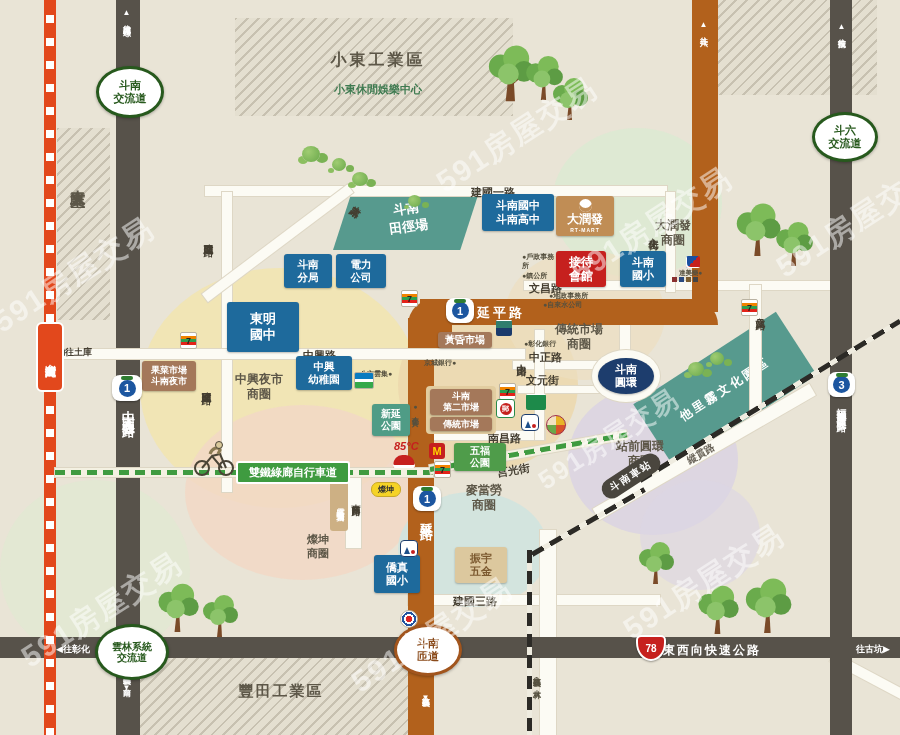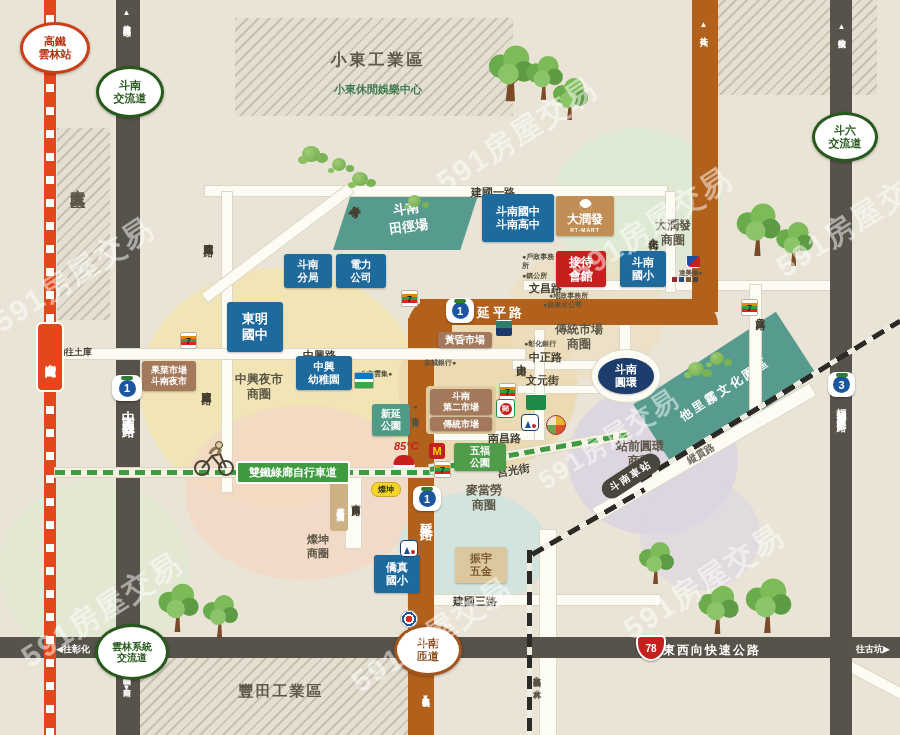--- a/index.html
+++ b/index.html
@@ -177,24 +177,20 @@
   <div class="rl vt wt" style="left:120px;top:668px;font-size:8px"><span>往嘉義·台南▼</span></div>
   <div class="rl vt wt" style="left:835px;top:682px;font-size:8px"><span></span></div>
   <div class="rl vt" style="left:530px;top:670px;font-size:8px;color:#55503f"><span>往嘉義·大林</span></div>
   <div class="rl wt" style="left:477px;top:304px;font-size:13px;letter-spacing:3px;z-index:5"><span>延平路</span></div>
   <div class="rl vt wt" style="left:417px;top:512px;font-size:13px;letter-spacing:3px"><span>延平路</span></div>
 
   <div class="a" style="left:36px;top:322px;width:24px;height:66px;background:#e2481c;border:2px solid #fff;border-radius:6px;z-index:6;display:flex;align-items:center;justify-content:center">
     <span class="vt wt" style="font-size:11px;font-weight:bold">台灣高鐵</span>
   </div>
 
-  <div class="oval" style="left:20px;top:22px;width:64px;height:46px;border:3px solid #cc3e16;color:#b33211;font-size:11px">
-    <span>高鐵</span>
-      <span>雲林站</span>
-  </div>
   <div class="oval" style="left:96px;top:66px;width:62px;height:46px;border:3px solid #27591d;color:#27591d;font-size:11px">
     <span>斗南</span>
       <span>交流道</span>
   </div>
   <div class="oval" style="left:812px;top:112px;width:60px;height:44px;border:3px solid #27591d;color:#27591d;font-size:11px">
     <span>斗六</span>
       <span>交流道</span>
   </div>
   <div class="oval" style="left:95px;top:624px;width:68px;height:50px;border:3px solid #27591d;color:#27591d;font-size:10px">
     <span>雲林系統</span>
@@ -214,21 +210,21 @@
   <div class="sh" style="left:413px;top:486px;width:28px;height:25px">
       <span class="shn">1</span>
     </div>
   <div class="sh" style="left:828px;top:372px;width:27px;height:25px">
       <span class="shn">3</span>
     </div>
   <div class="sh78" style="left:636px;top:635px;width:26px;height:22px">
       <span>78</span>
     </div>
 
-  <div class="box blue" style="left:482px;top:194px;width:72px;height:48px;font-size:11px">
+  <div class="box blue" style="left:482px;top:194px;width:72px;height:37px;font-size:11px">
     <span>斗南國中</span>
       <span>斗南高中</span>
   </div>
   <div class="box" style="left:556px;top:196px;width:58px;height:40px;background:#c08d55;font-size:12px">
     <span style="width:13px;height:13px;border-radius:50%;background:#fff;box-shadow:inset 0 -4px 0 #c08d55"></span>
     <span>大潤發</span>
     <span style="font-size:5px;letter-spacing:1px">RT-MART</span>
   </div>
   <div class="box red" style="left:556px;top:251px;width:50px;height:36px;font-size:12px">
     <span>接待</span>
@@ -239,21 +235,21 @@
       <span>國小</span>
   </div>
   <div class="box blue" style="left:284px;top:254px;width:48px;height:34px;font-size:10.5px">
     <span>斗南</span>
       <span>分局</span>
   </div>
   <div class="box blue" style="left:336px;top:254px;width:50px;height:34px;font-size:10.5px">
     <span>電力</span>
       <span>公司</span>
   </div>
-  <div class="box blue" style="left:227px;top:302px;width:56px;height:50px;font-size:13px">
+  <div class="box blue" style="left:227px;top:302px;width:72px;height:50px;font-size:13px">
     <span>東明</span>
       <span>國中</span>
   </div>
   <div class="box blue" style="left:296px;top:356px;width:56px;height:34px;font-size:10.5px">
     <span>中興</span>
       <span>幼稚園</span>
   </div>
   <div class="box blue" style="left:374px;top:555px;width:46px;height:38px;font-size:11px">
     <span>僑真</span>
       <span>國小</span>

